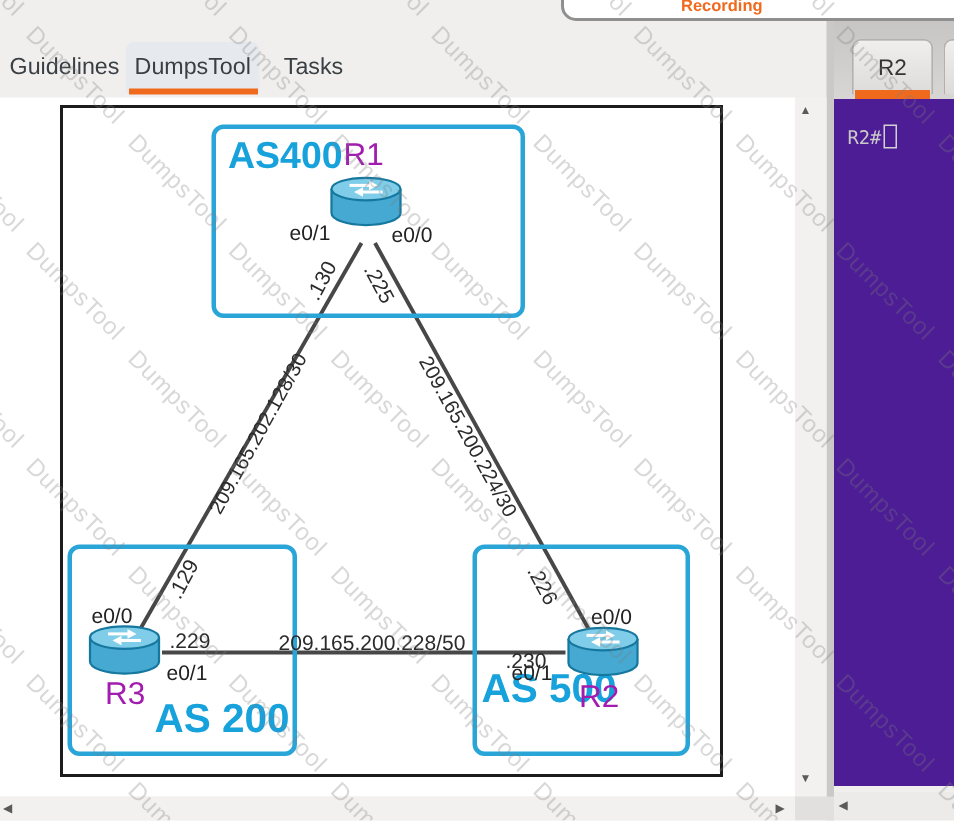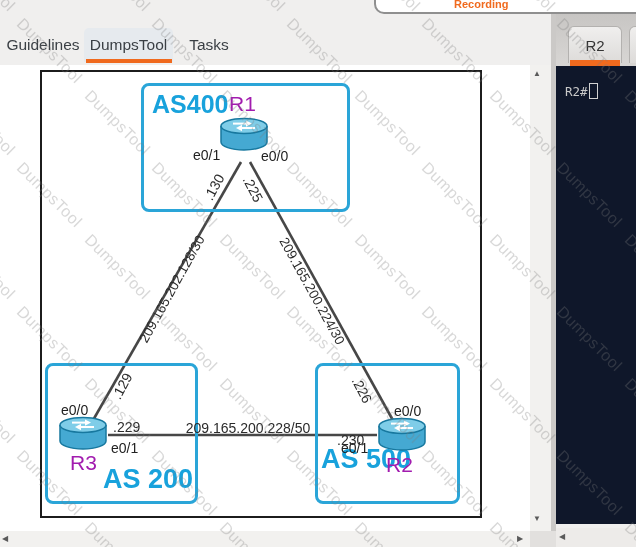--- a/index.html
+++ b/index.html
@@ -83,21 +83,21 @@
     display:flex;align-items:center;justify-content:center;
     color:#333;font-size:15px;z-index:2;
   }
   .console-tab-sliver{
     left:629px;top:26px;width:10px;height:36px;
     background:linear-gradient(#f0efee,#dddbd9);
     border:1px solid #b3b1af;border-bottom:none;border-radius:6px 0 0 0;z-index:2;
   }
   .console-underline{left:570px;top:60px;width:50px;height:6px;background:#f06a1e;z-index:3;}
   .terminal{
-    left:556px;top:66px;width:80px;height:458px;background:#0f172a;z-index:2;
+    left:556px;top:66px;width:80px;height:458px;background:#4c1d95;z-index:2;
   }
   .term-line{
     position:absolute;left:9px;top:17px;
     color:#c9c9c9;font-family:"DejaVu Sans Mono",monospace;font-size:12.5px;
     display:flex;align-items:center;
   }
   .term-cursor{
     display:inline-block;width:7px;height:14px;
     border:1.5px solid #d2d2d2;margin-left:1px;
   }

